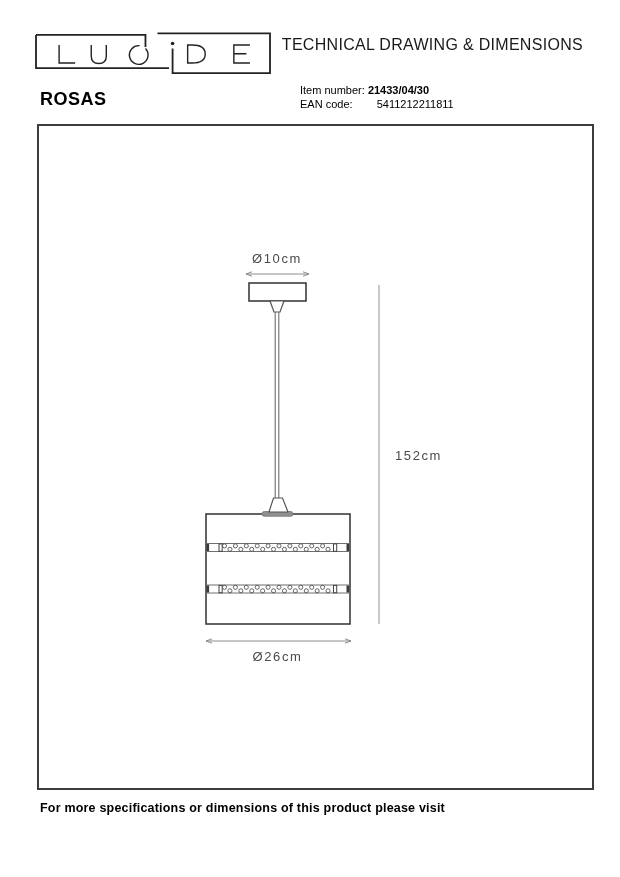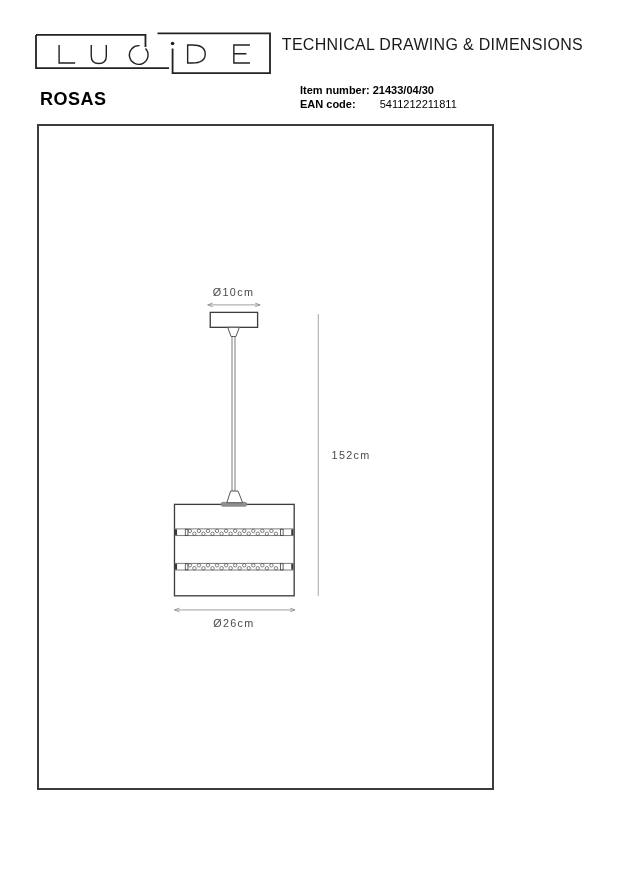--- a/index.html
+++ b/index.html
@@ -11,26 +11,26 @@
   .logo-svg{position:absolute;left:35px;top:31px;width:236px;height:44px;}
   .doc-title{
     position:absolute;top:36px;right:37px;font-size:16px;letter-spacing:.3px;
     color:#1a1a1a;font-weight:400;
   }
   .product-name{
     position:absolute;left:40px;top:89px;font-size:18px;font-weight:bold;
     letter-spacing:.5px;color:#000;text-align:right;
   }
   .item-block{position:absolute;left:300px;top:84px;font-size:11px;line-height:13.5px;color:#000;}
-  .item-block .lbl{font-weight:bold;}
+  .item-block .lbl{font-weight:normal;}
   .item-block .val-bold{font-weight:bold;}
   .item-block .val{font-weight:400;margin-left:21px;}
   
   .drawing-frame{
-    position:absolute;left:37px;top:124px;width:457px;height:666px;
+    position:absolute;left:37px;top:124px;width:557px;height:666px;
     border:2px solid #3c3c3c;box-sizing:border-box;background:#fff;
   }
   .lamp-svg{position:absolute;left:0;top:0;width:100%;height:100%;}
   
   .outline{fill:none;stroke:#222;stroke-width:1.8;}
   .letter{fill:none;stroke:#222;stroke-width:1.4;}
   .part{fill:#ffffff;stroke:#3d3d3d;stroke-width:1.6;}
   .thin-part{fill:#ffffff;stroke:#555;stroke-width:1.2;}
   .cordline{stroke:#6e6e6e;stroke-width:1.1;}
   .dimline{stroke:#8c8c8c;stroke-width:1;fill:none;}
@@ -174,13 +174,14 @@
     <g>
       <line class="dimline" x1="163" y1="515" x2="308" y2="515"></line>
       <path class="dimline" d="M 169,512.8 L 163,515 L 169,517.2"></path>
       <path class="dimline" d="M 302,512.8 L 308,515 L 302,517.2"></path>
     </g>
     <text class="dim-text" x="234.5" y="535" text-anchor="middle" letter-spacing="2">Ø26cm</text>
   </svg>
 </div>
 
 <div class="footer">
+  <div class="footer-note">For more specifications or dimensions of this product please visit</div>
 </div>
 
 </body></html>

